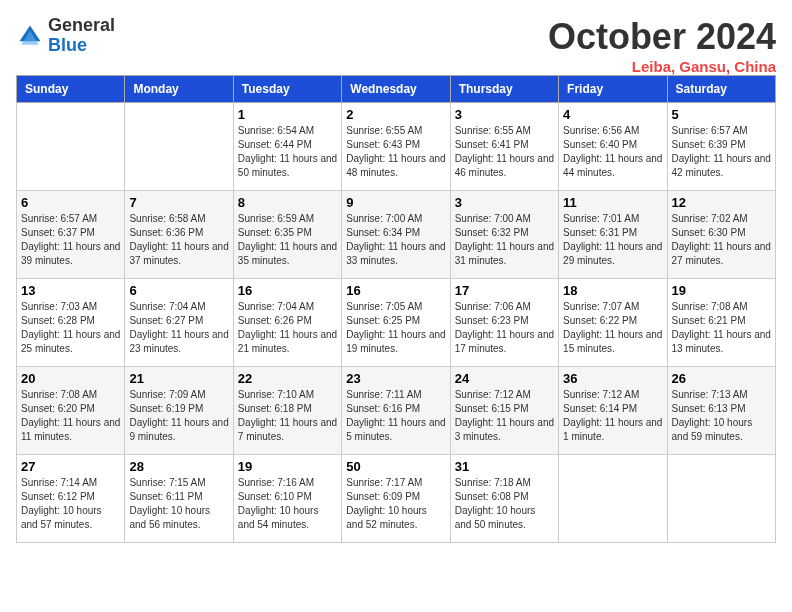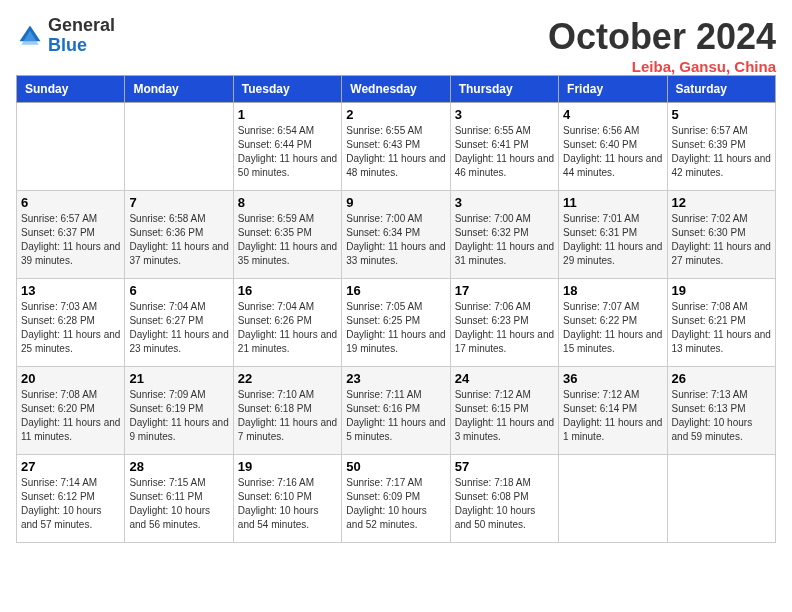--- a/index.html
+++ b/index.html
@@ -241,20 +241,20 @@
         </td>
         <td>
           <span class="day-num">19</span>
           <div class="day-info">Sunrise: 7:16 AM<br>Sunset: 6:10 PM<br>Daylight: 10 hours and 54 minutes.</div>
         </td>
         <td>
           <span class="day-num">50</span>
           <div class="day-info">Sunrise: 7:17 AM<br>Sunset: 6:09 PM<br>Daylight: 10 hours and 52 minutes.</div>
         </td>
         <td>
-          <span class="day-num">57</span>
+          <span class="day-num">31</span>
           <div class="day-info">Sunrise: 7:18 AM<br>Sunset: 6:08 PM<br>Daylight: 10 hours and 50 minutes.</div>
         </td>
         <td class="empty"></td>
         <td class="empty"></td>
       </tr>
     </tbody>
 </table>
 
 </body></html>

